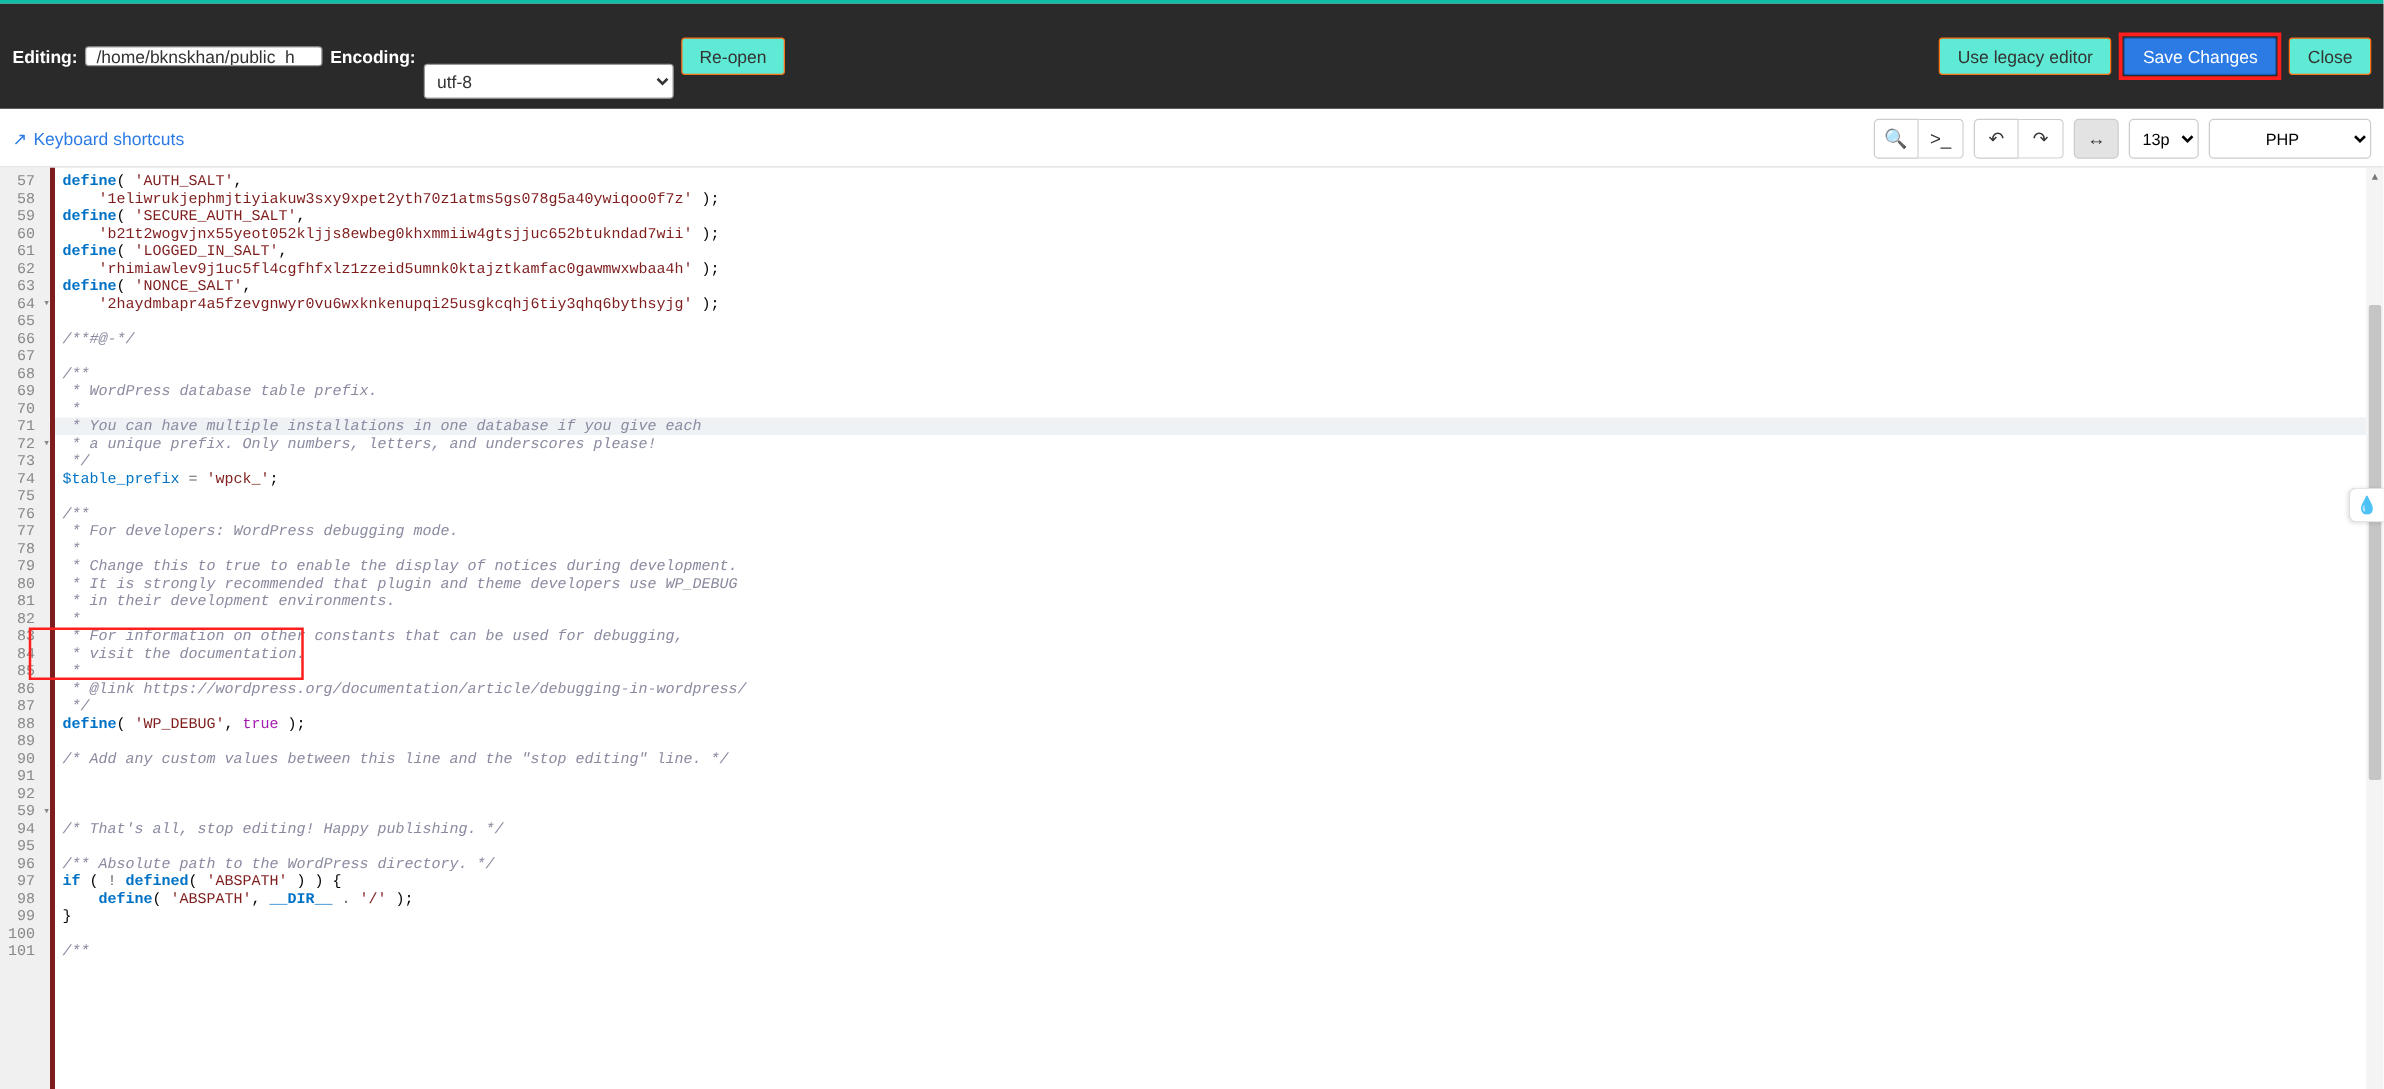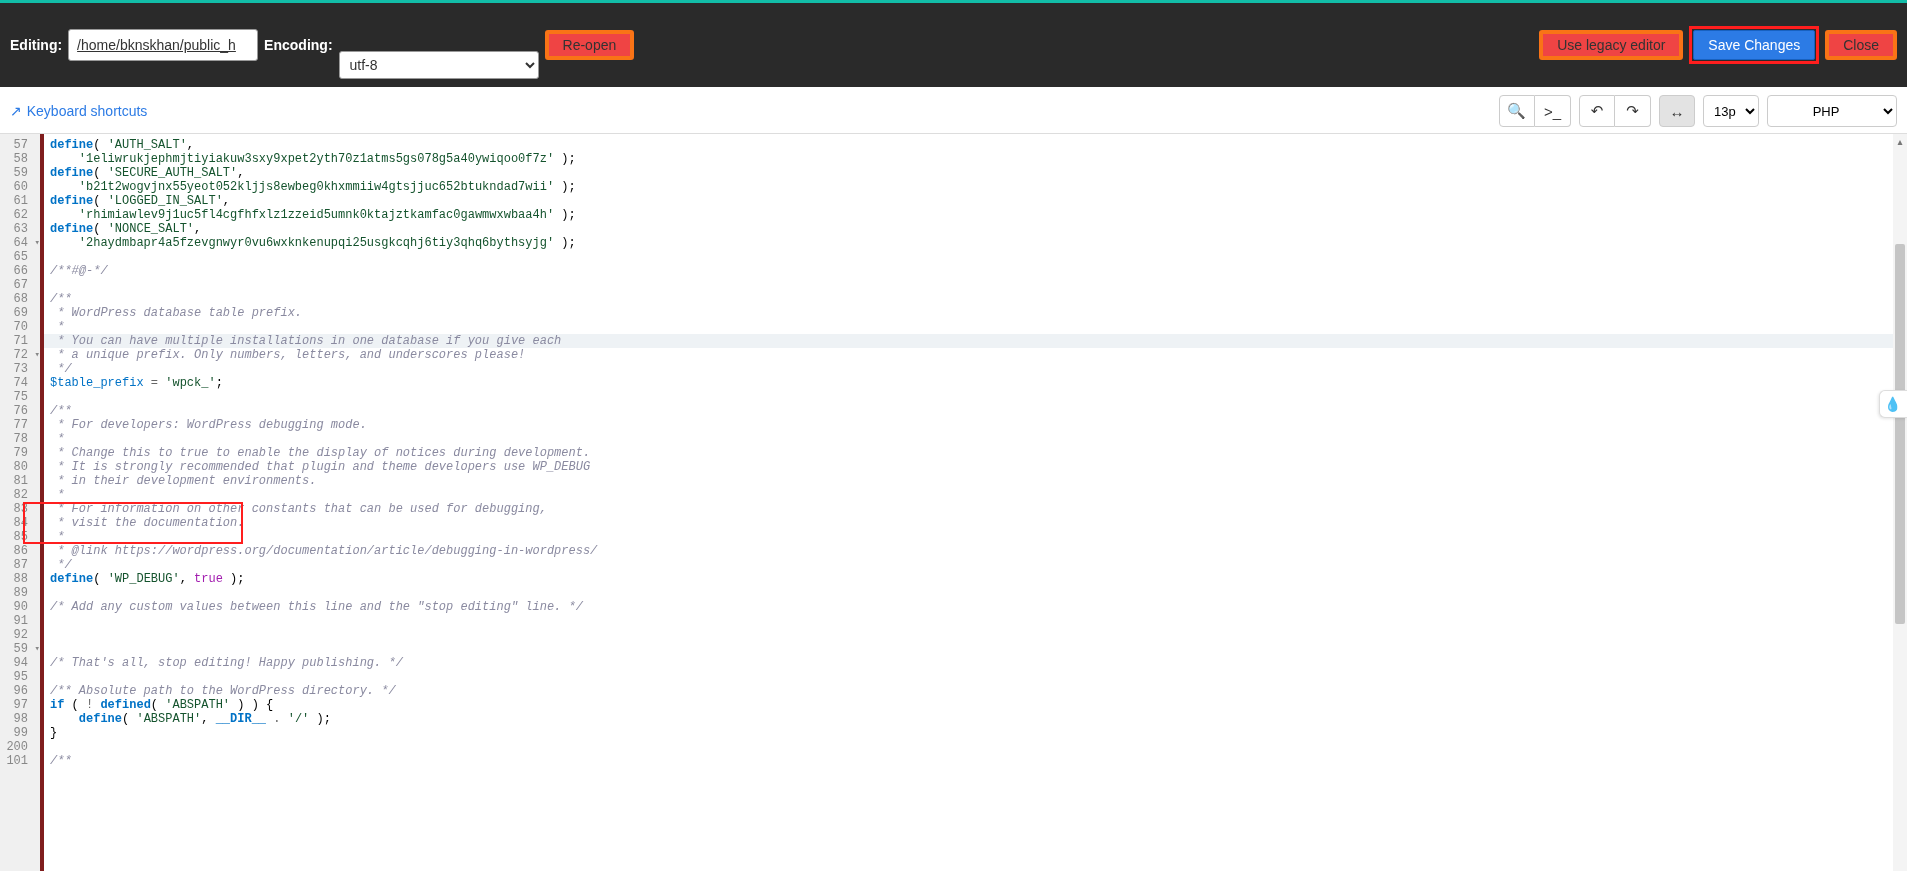--- a/index.html
+++ b/index.html
@@ -11,29 +11,29 @@
   background: #2a2a2a;
   color: #fff;
   padding: 8px 10px;
   display: flex;
   align-items: center;
   gap: 6px;
 }
 .toolbar-main label { color:#fff; font-weight:bold; font-size:14px; }
 .toolbar-main input[type=text] {
   background:#fff; color:#333; border:1px solid #999; border-radius:3px;
-  height:32px; padding:0 8px; font-size:14px;text-decoration:underline;
+  height:16px; padding:0 8px; font-size:14px;
 }
 .filepth { width:190px; }
 .toolbar-main select {
   background:#fff; color:#333; border:1px solid #999; border-radius:3px;
   height:28px; padding:0 6px; font-size:14px; width:200px;margin-top:40px;
 }
 .btn {
-  background:#ef4444; color:#333; border:4px solid #f97316; border-radius:3px;
+  background:#5eead4; color:#333; border:1px solid #f97316; border-radius:3px;
   height:30px; padding:0 14px; font-size:14px; cursor:pointer;
 }
 .btn-primary { background:#2c7be5; color:#fff; border:1px solid #1861c0; }
 .spacer { flex:1; }
 .highlight-red { border:3px solid #ff1e1e; padding:1px; display:inline-block; }
 .highlight-red .btn-primary{border-radius:2px;}
 
 .toolbar-sub {
   display:flex; align-items:center; padding:8px 10px 6px; gap:8px;
 }
@@ -68,21 +68,21 @@
   content:"▾"; position:absolute; right:-2px; top:0; font-size:9px; color:#888;
 }
 .code {
   position:absolute; left:44px; right:14px; top:0; bottom:0;
   font-family: Consolas,"Courier New",monospace; font-size:12px; line-height:14px;
   padding:4px 0 0 6px; white-space:pre; overflow:hidden;
 }
 .code .row { height:14px; }
 .row.hl { background:#eef2f5; margin-left:-6px; padding-left:6px;}
 .kw   { color:#0072c6; font-weight:bold;}
-.str  { color:#14532d;font-family:Liberation Mono, monospace;}
+.str  { color:#7f1d1d;font-family:Liberation Mono, monospace;}
 .bool { color:#a21caf;}
 .var  { color:#0072c6;}
 .cmt  { color:#8a8aa0; font-style:italic;}
 .op   { color:#666;}
 .dir  { color:#0072c6; font-weight:bold;}
 
 .red-box {
   position:absolute; border:2px solid #ff1e1e; pointer-events:none;
 }
 .scroll-track {
@@ -196,21 +196,21 @@
       <div class="ln">90</div>
       <div class="ln">91</div>
       <div class="ln">92</div>
       <div class="ln fold">59</div>
       <div class="ln">94</div>
       <div class="ln">95</div>
       <div class="ln">96</div>
       <div class="ln">97</div>
       <div class="ln">98</div>
       <div class="ln">99</div>
-      <div class="ln">200</div>
+      <div class="ln">100</div>
       <div class="ln">101</div>
     </div>
   <div class="code" id="code"><div class="row"><span class="kw">define</span>( <span class="str">'AUTH_SALT'</span>,</div><div class="row">    <span class="str">'1eliwrukjephmjtiyiakuw3sxy9xpet2yth70z1atms5gs078g5a40ywiqoo0f7z'</span> );</div><div class="row"><span class="kw">define</span>( <span class="str">'SECURE_AUTH_SALT'</span>,</div><div class="row">    <span class="str">'b21t2wogvjnx55yeot052kljjs8ewbeg0khxmmiiw4gtsjjuc652btukndad7wii'</span> );</div><div class="row"><span class="kw">define</span>( <span class="str">'LOGGED_IN_SALT'</span>,</div><div class="row">    <span class="str">'rhimiawlev9j1uc5fl4cgfhfxlz1zzeid5umnk0ktajztkamfac0gawmwxwbaa4h'</span> );</div><div class="row"><span class="kw">define</span>( <span class="str">'NONCE_SALT'</span>,</div><div class="row">    <span class="str">'2haydmbapr4a5fzevgnwyr0vu6wxknkenupqi25usgkcqhj6tiy3qhq6bythsyjg'</span> );</div><div class="row"></div><div class="row"><span class="cmt">/**#@-*/</span></div><div class="row"></div><div class="row"><span class="cmt">/**</span></div><div class="row"><span class="cmt"> * WordPress database table prefix.</span></div><div class="row"><span class="cmt"> *</span></div><div class="row hl"><span class="cmt"> * You can have multiple installations in one database if you give each</span></div><div class="row"><span class="cmt"> * a unique prefix. Only numbers, letters, and underscores please!</span></div><div class="row"><span class="cmt"> */</span></div><div class="row"><span class="var">$table_prefix</span> <span class="op">=</span> <span class="str">'wpck_'</span>;</div><div class="row"></div><div class="row"><span class="cmt">/**</span></div><div class="row"><span class="cmt"> * For developers: WordPress debugging mode.</span></div><div class="row"><span class="cmt"> *</span></div><div class="row"><span class="cmt"> * Change this to true to enable the display of notices during development.</span></div><div class="row"><span class="cmt"> * It is strongly recommended that plugin and theme developers use WP_DEBUG</span></div><div class="row"><span class="cmt"> * in their development environments.</span></div><div class="row"><span class="cmt"> *</span></div><div class="row"><span class="cmt"> * For information on other constants that can be used for debugging,</span></div><div class="row"><span class="cmt"> * visit the documentation.</span></div><div class="row"><span class="cmt"> *</span></div><div class="row"><span class="cmt"> * @link https://wordpress.org/documentation/article/debugging-in-wordpress/</span></div><div class="row"><span class="cmt"> */</span></div><div class="row"><span class="kw">define</span>( <span class="str">'WP_DEBUG'</span>, <span class="bool">true</span> );</div><div class="row"></div><div class="row"><span class="cmt">/* Add any custom values between this line and the "stop editing" line. */</span></div><div class="row"></div><div class="row"></div><div class="row"></div><div class="row"><span class="cmt">/* That's all, stop editing! Happy publishing. */</span></div><div class="row"></div><div class="row"><span class="cmt">/** Absolute path to the WordPress directory. */</span></div><div class="row"><span class="kw">if</span> ( <span class="op">!</span> <span class="kw">defined</span>( <span class="str">'ABSPATH'</span> ) ) {</div><div class="row">    <span class="kw">define</span>( <span class="str">'ABSPATH'</span>, <span class="dir">__DIR__</span> <span class="op">.</span> <span class="str">'/'</span> );</div><div class="row">}</div><div class="row"></div><div class="row"><span class="cmt">/**</span></div></div>
   <div class="red-box" id="redbox" style="left: 23px; width: 220px; top: 368px; height: 42px;"></div>
   <div class="scroll-track">
     <div class="scroll-up">▴</div>
     <div class="scroll-thumb" id="thumb" style="top: 110px; height: 380px;"></div>
     <div class="scroll-down">▾</div>
   </div>
 </div>

